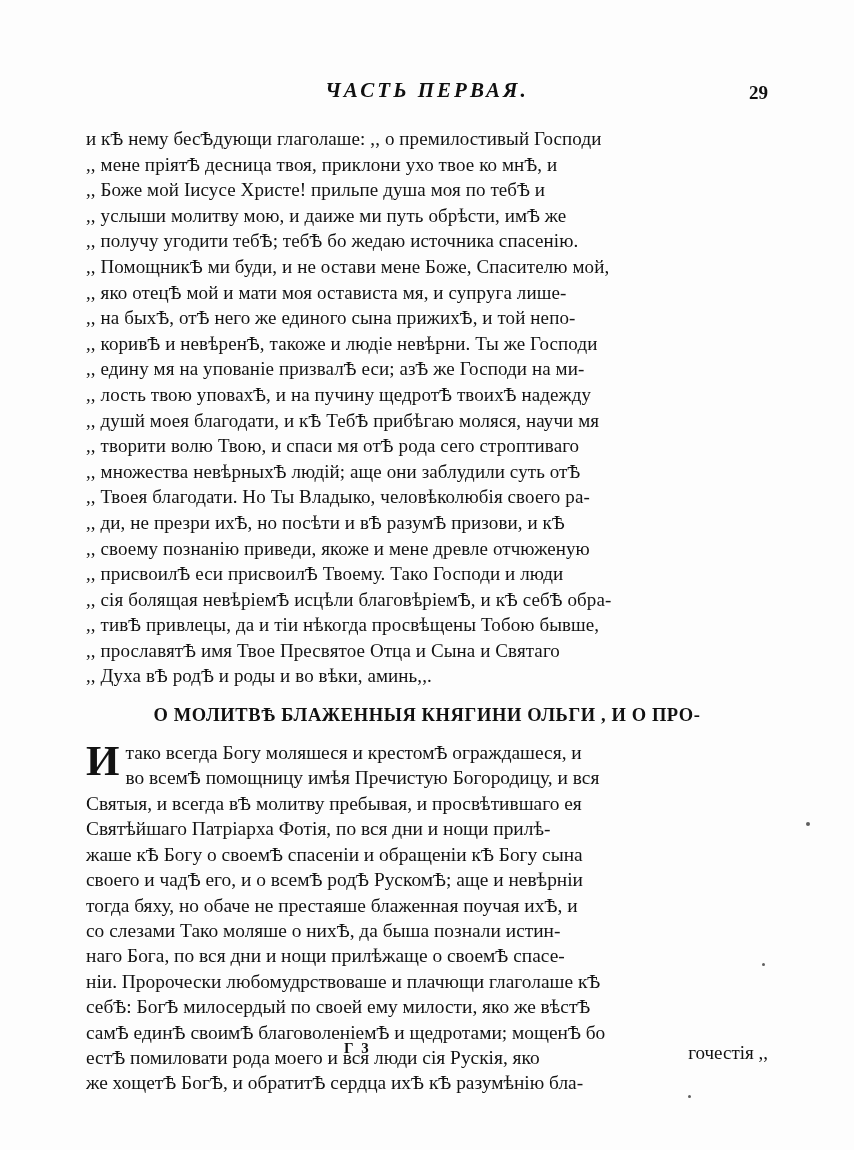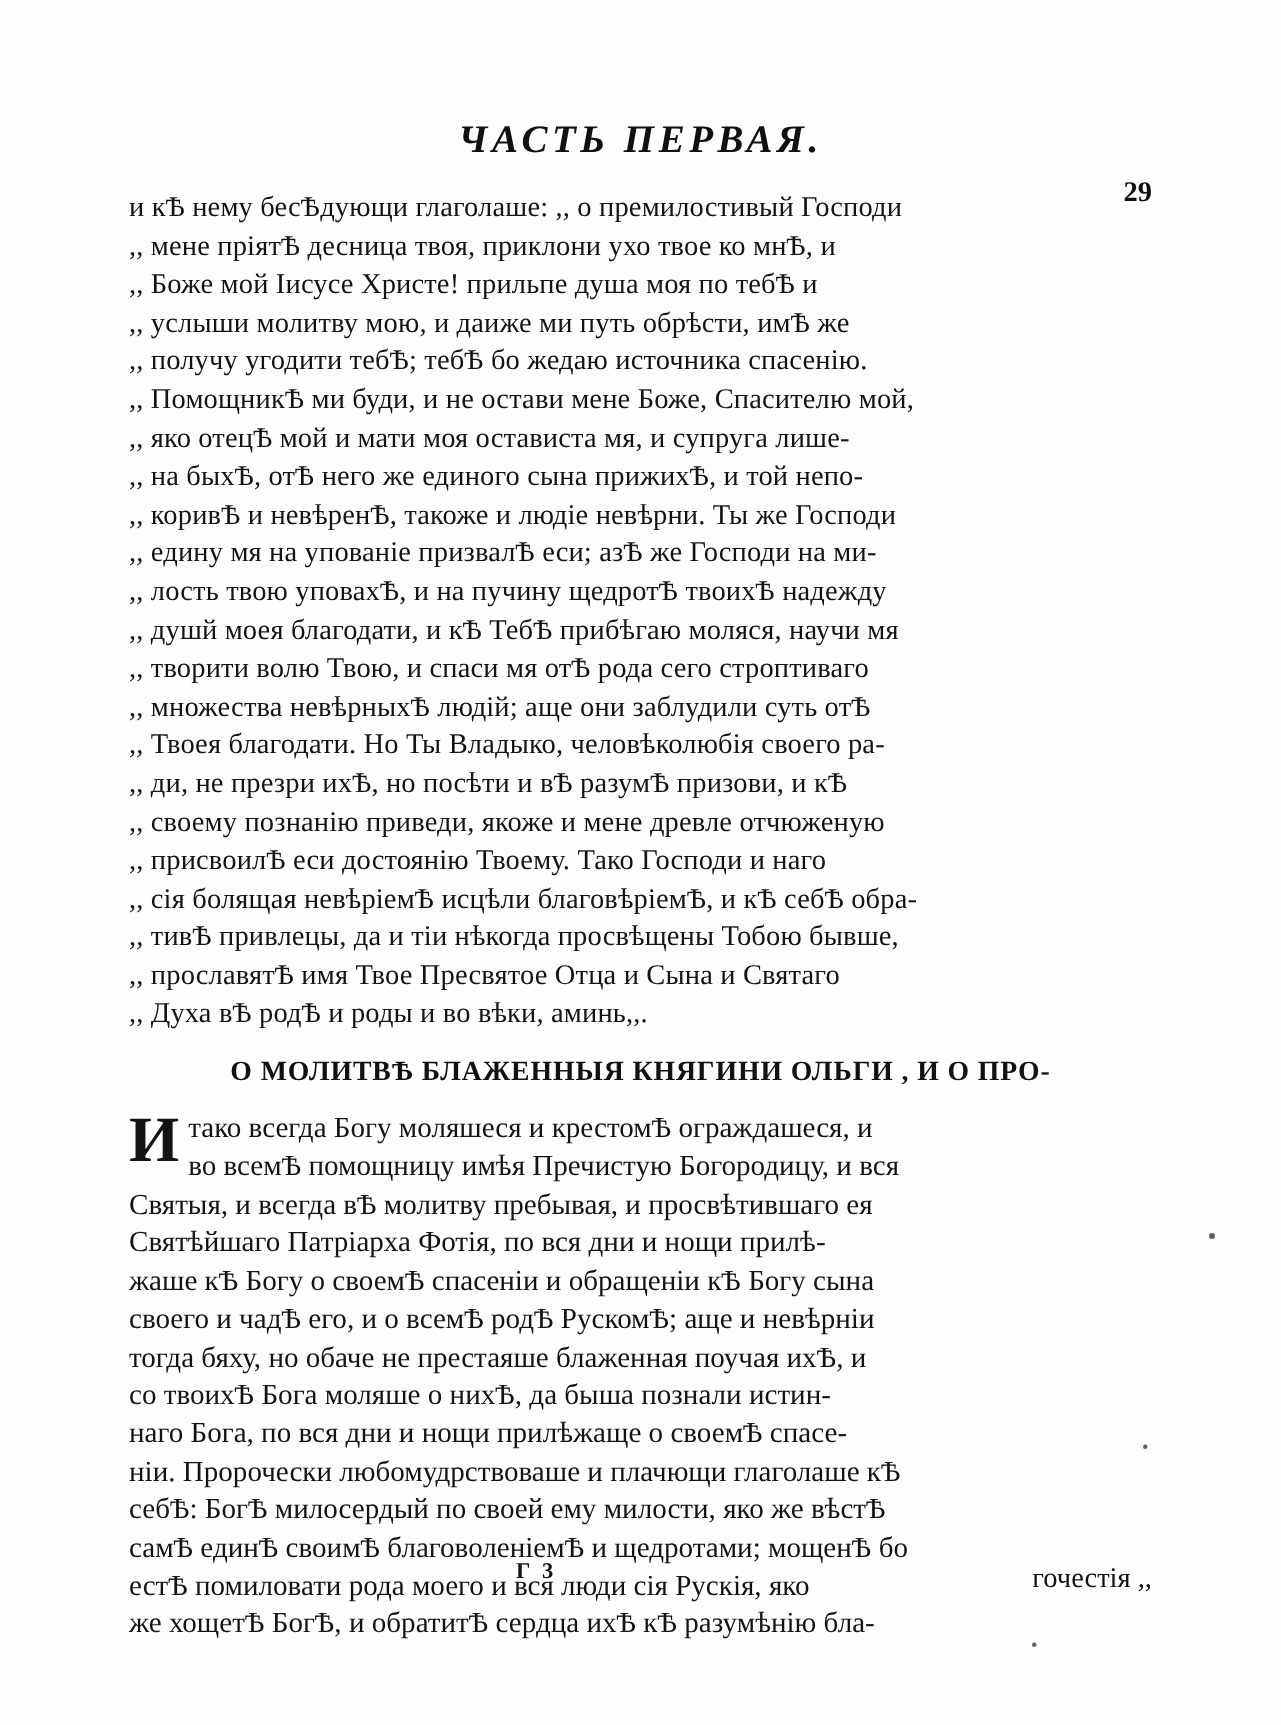--- a/index.html
+++ b/index.html
@@ -30,32 +30,31 @@
     height: 30px;
   }
   .header-title {
     position: absolute;
     left: 0;
     top: 0;
     width: 854px;
     text-align: center;
     font-style: italic;
     font-weight: bold;
-    font-size: 26px;
+    font-size: 21px;
     letter-spacing: 3px;
     color: #101010;
   }
   .header-pageno {
     position: absolute;
     right: 86px;
     top: 4px;
     font-size: 19px;
     font-weight: bold;
     color: #101010;
-    margin-top: 36px;
   }
   .body-col {
     position: absolute;
     left: 86px;
     top: 126px;
     width: 682px;
   }
   .para-quote p {
     margin: 0;
     font-size: 19px;
@@ -148,41 +147,41 @@
       <p class="just">,, на быхѢ, отѢ него же единого сына прижихѢ, и той непо-</p>
       <p class="just">,, коривѢ и невѣренѢ, такоже и людіе невѣрни. Ты же Господи</p>
       <p class="just">,, едину мя на упованіе призвалѢ еси; азѢ же Господи на ми-</p>
       <p class="just">,, лость твою уповахѢ, и на пучину щедротѢ твоихѢ надежду</p>
       <p class="just">,, душй моея благодати, и кѢ ТебѢ прибѣгаю моляся, научи мя</p>
       <p class="just">,, творити волю Твою, и спаси мя отѢ рода сего строптиваго</p>
       <p class="just">,, множества невѣрныхѢ людій; аще они заблудили суть отѢ</p>
       <p class="just">,, Твоея благодати. Но Ты Владыко, человѣколюбія своего ра-</p>
       <p class="just">,, ди, не презри ихѢ, но посѣти и вѢ разумѢ призови, и кѢ</p>
       <p class="just">,, своему познанію приведи, якоже и мене древле отчюженую</p>
-      <p class="just">,, присвоилѢ еси достоянію Твоему. Тако Господи и наго</p>
+      <p class="just">,, присвоилѢ еси присвоилѢ Твоему. Тако Господи и люди</p>
       <p class="just">,, сія болящая невѣріемѢ исцѣли благовѣріемѢ, и кѢ себѢ обра-</p>
       <p class="just">,, тивѢ привлецы, да и тіи нѣкогда просвѣщены Тобою бывше,</p>
       <p class="just">,, прославятѢ имя Твое Пресвятое Отца и Сына и Святаго</p>
       <p class="just">,, Духа вѢ родѢ и роды и во вѣки, аминь,,.</p>
     </div>
 
     <div class="section-head">
       <span class="l1">О МОЛИТВѢ БЛАЖЕННЫЯ КНЯГИНИ ОЛЬГИ , И О ПРО-</span>
     </div>
 
     <div class="main-text">
       <span class="dropcap">И</span>
       <p> тако всегда Богу моляшеся и крестомѢ ограждашеся, и</p>
       <p>во всемѢ помощницу имѣя Пречистую Богородицу, и вся</p>
       <p>Святыя, и всегда вѢ молитву пребывая, и просвѣтившаго ея</p>
       <p>Святѣйшаго Патріарха Фотія, по вся дни и нощи прилѣ-</p>
       <p>жаше кѢ Богу о своемѢ спасеніи и обращеніи кѢ Богу сына</p>
       <p>своего и чадѢ его, и о всемѢ родѢ РускомѢ; аще и невѣрніи</p>
       <p>тогда бяху, но обаче не престаяше блаженная поучая ихѢ, и</p>
-      <p>со твоихѢ Бога моляше о нихѢ, да быша познали истин-</p>
+      <p>со слезами Тако моляше о нихѢ, да быша познали истин-</p>
       <p>наго Бога, по вся дни и нощи прилѣжаще о своемѢ спасе-</p>
       <p>ніи. Пророчески любомудрствоваше и плачющи глаголаше кѢ</p>
       <p>себѢ: БогѢ милосердый по своей ему милости, яко же вѣстѢ</p>
       <p>самѢ единѢ своимѢ благоволеніемѢ и щедротами; мощенѢ бо</p>
       <p>естѢ помиловати рода моего и вся люди сія Рускія, яко</p>
       <p>же хощетѢ БогѢ, и обратитѢ сердца ихѢ кѢ разумѣнію бла-</p>
     </div>
 
   </div>
 

